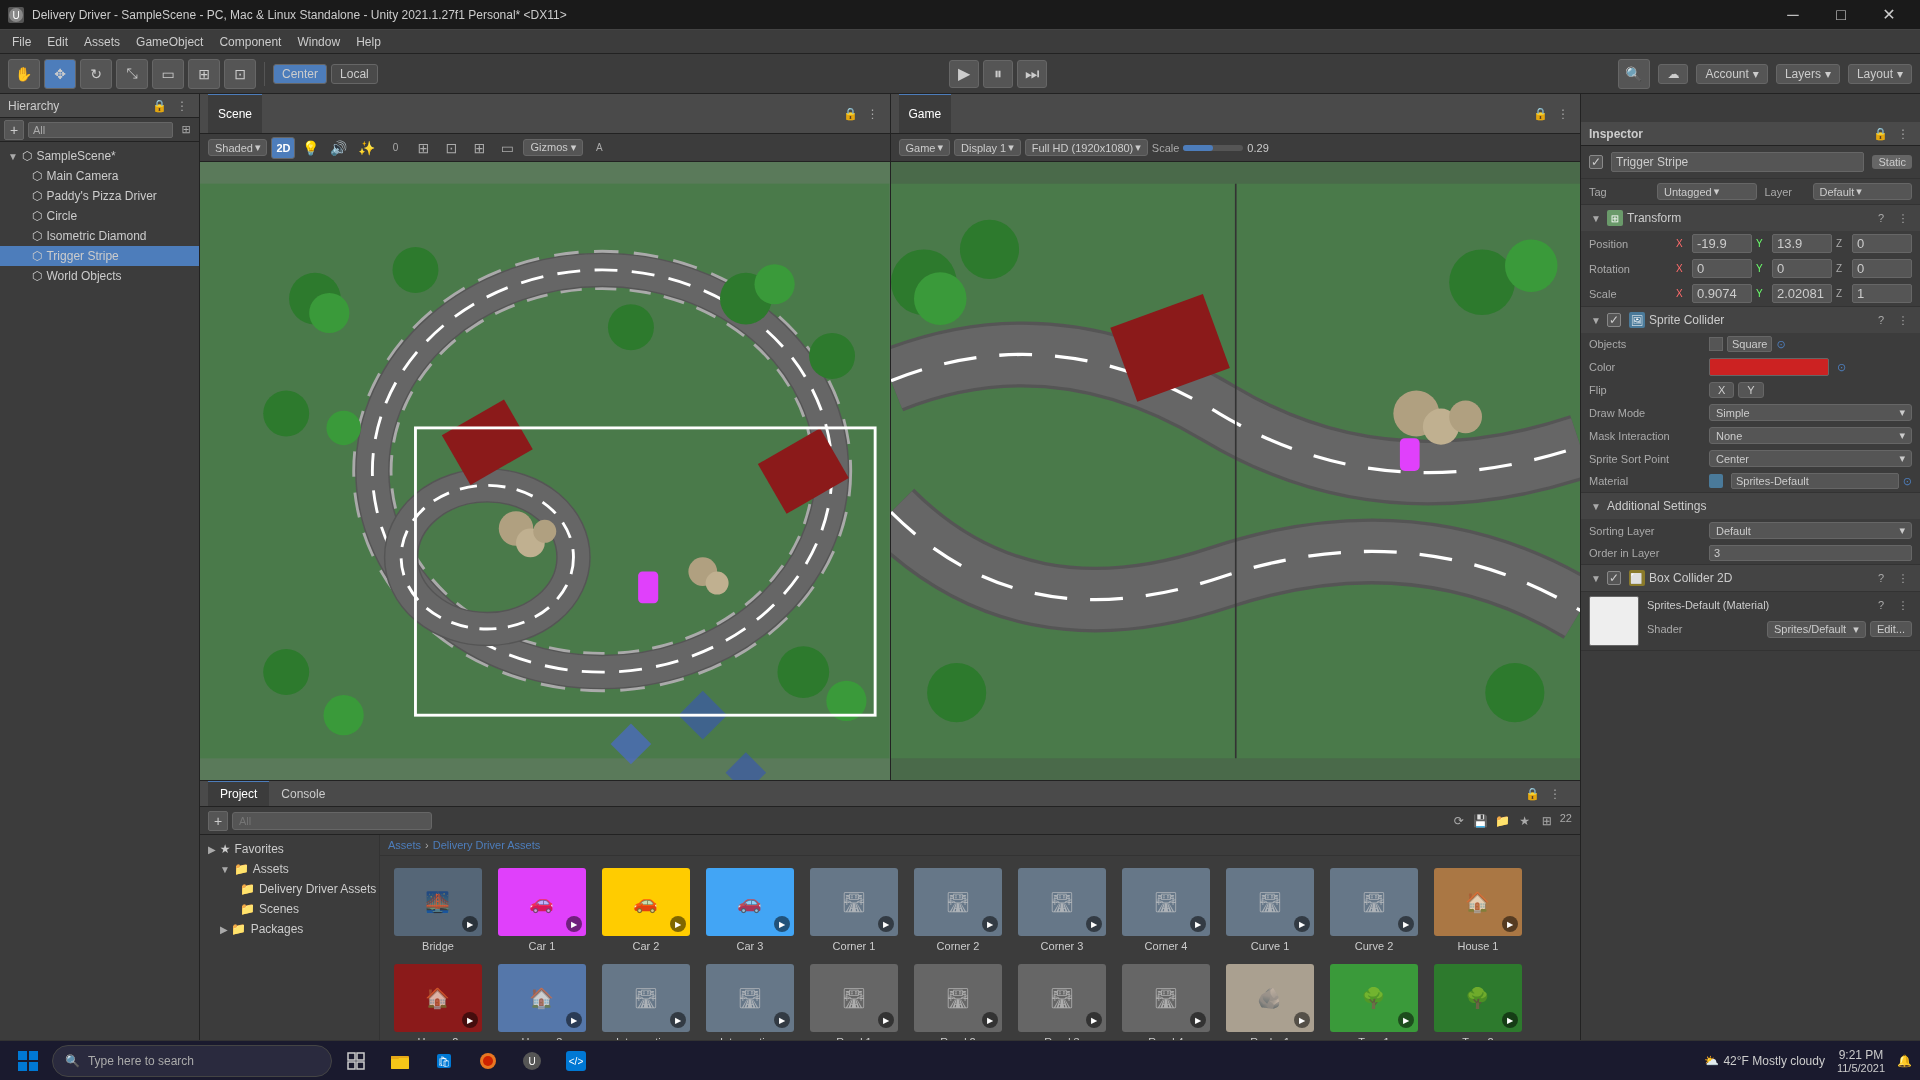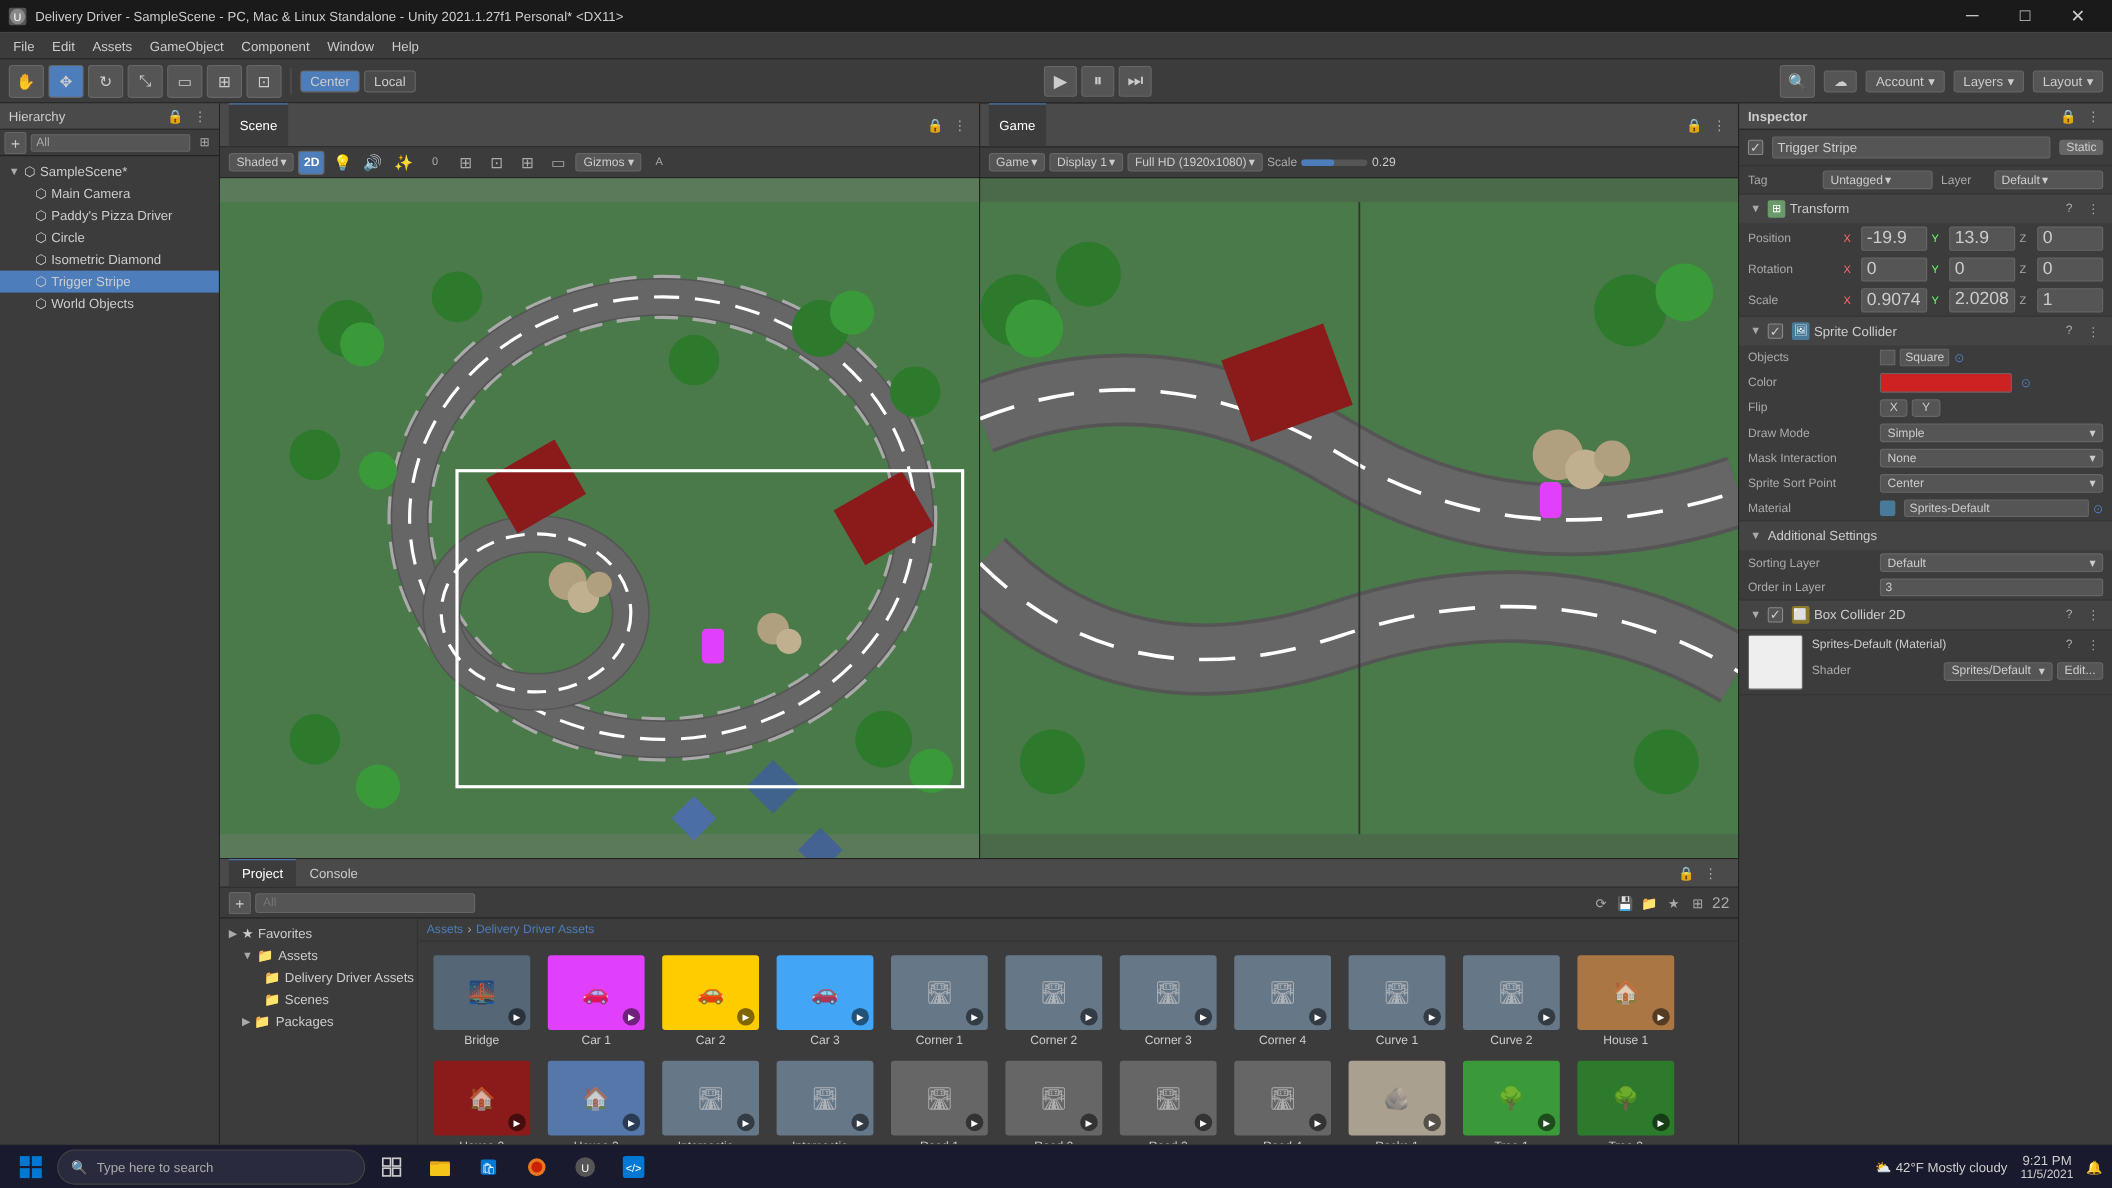--- a/index.html
+++ b/index.html
@@ -95,41 +95,41 @@
     
     .assets-path { padding: 4px 8px; color: #aaa; font-size: 11px; border-bottom: 1px solid #333; display: flex; align-items: center; gap: 4px; }
     .assets-grid { display: flex; flex-wrap: wrap; gap: 4px; padding: 8px; overflow-y: auto; height: calc(100% - 26px); }
     .asset-item { width: 100px; display: flex; flex-direction: column; align-items: center; cursor: pointer; padding: 4px; border-radius: 3px; }
     .asset-thumb { width: 88px; height: 68px; background: #555; border-radius: 3px; position: relative; display: flex; align-items: center; justify-content: center; overflow: hidden; }
     .asset-label { font-size: 11px; color: #ccc; text-align: center; margin-top: 4px; }
     .asset-play-btn { position: absolute; right: 4px; bottom: 4px; width: 16px; height: 16px; background: rgba(0,0,0,0.5); border-radius: 50%; display: flex; align-items: center; justify-content: center; color: #fff; font-size: 8px; }
 
     
     #inspector { width: 340px; min-width: 340px; background: #3c3c3c; border-left: 1px solid #222; display: flex; flex-direction: column; overflow-y: auto; }
-    .inspector-header { height: 24px; background: #4a4a4a; display: flex; align-items: center; justify-content: space-between; padding: 0 8px; border-bottom: 1px solid #222; }
+    .inspector-header { height: 24px; background: #4a4a4a; display: flex; align-items: center; justify-content: space-between; padding: 0 8px; border-bottom: 1px solid #222; margin-top: 28px; }
     .inspector-static-badge { padding: 1px 6px; background: #666; border-radius: 3px; font-size: 11px; color: #ccc; }
     .inspector-name-row { padding: 6px 8px; display: flex; align-items: center; gap: 8px; border-bottom: 1px solid #333; }
     .inspector-checkbox { width: 14px; height: 14px; border: 1px solid #888; background: #555; border-radius: 2px; display: flex; align-items: center; justify-content: center; }
     .inspector-obj-name { flex: 1; padding: 2px 4px; background: #555; border: 1px solid #666; border-radius: 2px; color: #ccc; font-size: 12px; }
     .inspector-tag-row { padding: 4px 8px; display: flex; align-items: center; gap: 8px; border-bottom: 1px solid #333; }
     .insp-label { color: #aaa; font-size: 11px; width: 60px; }
     .insp-dropdown { padding: 1px 6px; background: #555; border: 1px solid #666; border-radius: 3px; color: #ccc; font-size: 11px; cursor: pointer; display: flex; align-items: center; gap: 2px; flex: 1; }
 
     .component-section { border-bottom: 1px solid #333; }
     .component-header { height: 26px; background: #444; display: flex; align-items: center; padding: 0 8px; gap: 4px; cursor: pointer; }
     .component-expand { width: 14px; height: 14px; display: flex; align-items: center; justify-content: center; color: #aaa; font-size: 10px; }
     .component-icon { width: 16px; height: 16px; background: #6a9a6a; border-radius: 2px; display: flex; align-items: center; justify-content: center; color: #fff; font-size: 10px; }
     .component-name { flex: 1; font-size: 12px; color: #ccc; font-weight: 500; }
     .component-btns { display: flex; gap: 4px; }
     .comp-icon-btn { width: 18px; height: 18px; display: flex; align-items: center; justify-content: center; color: #aaa; cursor: pointer; font-size: 11px; }
 
     .prop-row { display: flex; align-items: center; padding: 3px 8px; min-height: 22px; }
     .prop-label { width: 120px; color: #aaa; font-size: 11px; }
     .prop-value { flex: 1; display: flex; align-items: center; gap: 4px; }
-    .prop-input { padding: 1px 4px; background: #555; border: 1px solid #666; border-radius: 2px; color: #ccc; font-size: 16px; width: 60px; }
+    .prop-input { padding: 1px 4px; background: #555; border: 1px solid #666; border-radius: 2px; color: #ccc; font-size: 13px; width: 60px; }
     .prop-input-full { padding: 1px 4px; background: #555; border: 1px solid #666; border-radius: 2px; color: #ccc; font-size: 11px; flex: 1; }
     .prop-xyz-label { color: #aaa; font-size: 10px; width: 12px; }
     .prop-x { color: #ff6b6b; }
     .prop-y { color: #6bff6b; }
     .prop-dropdown { padding: 1px 6px; background: #555; border: 1px solid #666; border-radius: 3px; color: #ccc; font-size: 11px; cursor: pointer; flex: 1; display: flex; align-items: center; justify-content: space-between; }
     .flip-btns { display: flex; gap: 4px; }
     .flip-btn { padding: 1px 8px; background: #555; border: 1px solid #666; border-radius: 3px; color: #ccc; font-size: 11px; cursor: pointer; }
     .color-swatch { width: 120px; height: 18px; background: #cc2222; border: 1px solid #666; border-radius: 2px; cursor: pointer; }
     .sprite-ref { display: flex; align-items: center; gap: 4px; }
     .sprite-icon { width: 14px; height: 14px; background: #555; border: 1px solid #666; }
@@ -432,21 +432,21 @@
         <div class="hier-add">+</div>
         <div style="display:flex;align-items:center;flex:1;">
           <input class="bottom-search" type="text" placeholder="All" style="">
         </div>
         <div class="bottom-right-btns">
           <div class="panel-icon-btn">⟳</div>
           <div class="panel-icon-btn">💾</div>
           <div class="panel-icon-btn">📁</div>
           <div class="panel-icon-btn">★</div>
           <div class="panel-icon-btn">⊞</div>
-          <span style="color:#aaa;font-size:14px;">22</span>
+          <span style="color:#aaa;font-size:11px;">22</span>
         </div>
       </div>
       <div style="display:flex;height:calc(100% - 54px);">
 
         <div style="width:180px;border-right:1px solid #333;overflow-y:auto;padding:4px 0;">
           <div class="tree-item">
             <span class="tree-arrow">▶</span>
             <span>★</span>
             <span style="margin-left:4px;">Favorites</span>
           </div>

